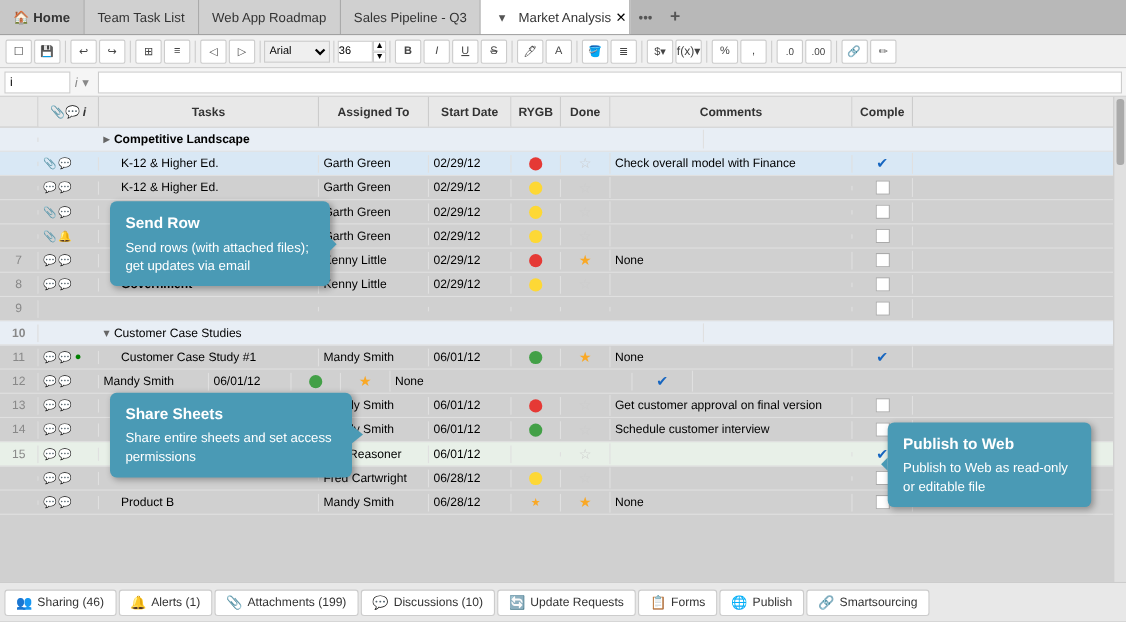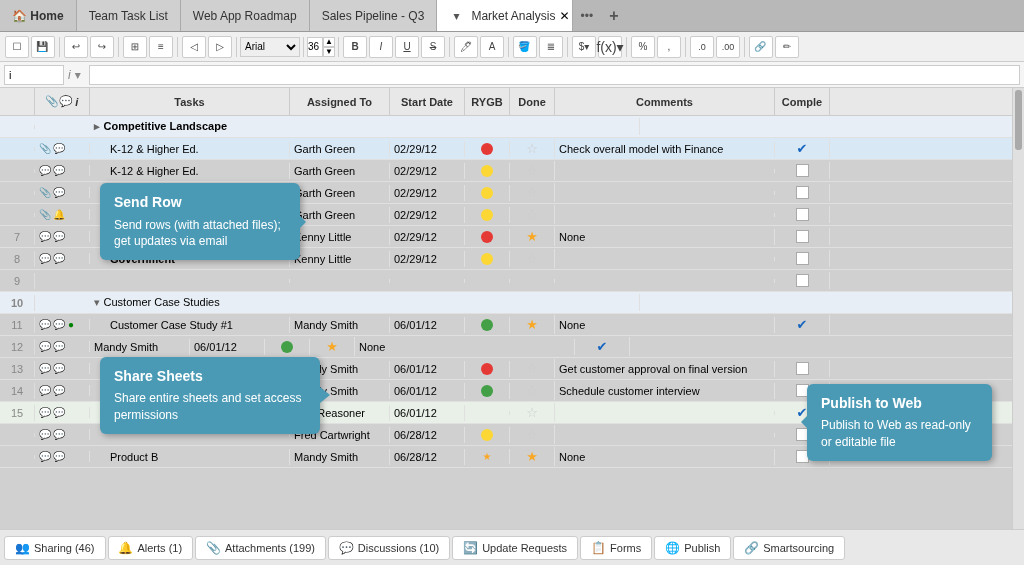--- a/index.html
+++ b/index.html
@@ -44,21 +44,21 @@
     .formula-input {
       flex: 1; height: 20px; border: 1px solid #ccc; background: #fff;
       font-size: 11px; padding: 0 4px; margin-left: 4px;
     }
 
     
     .main { display: flex; height: calc(565px - 32px - 30px - 26px - 36px); }
     .font-select {
       width: 60px; height: 20px; font-size: 10px; border: 1px solid #ccc;
     }
-    .font-size { width: 16px; height: 20px; font-size: 10px; border: 1px solid #ccc; }
+    .font-size { width: 32px; height: 20px; font-size: 10px; border: 1px solid #ccc; }
     .stepper { width: 12px; height: 10px; border: 1px solid #ccc; background: #fff; cursor: pointer; font-size: 8px; display: flex; align-items: center; justify-content: center; }
 
     
     .spreadsheet-area { flex: 1; overflow: hidden; display: flex; flex-direction: column; position: relative; }
 
     
     .col-headers {
       display: flex; background: #e8e8e8; border-bottom: 1px solid #ccc;
       min-height: 28px;
     }
@@ -205,21 +205,21 @@
   <div class="toolbar-btn" style="text-decoration:underline;">U</div>
   <div class="toolbar-btn" style="text-decoration:line-through;">S</div>
   <div class="toolbar-separator"></div>
   <div class="toolbar-btn">🖊</div>
   <div class="toolbar-btn">A</div>
   <div class="toolbar-separator"></div>
   <div class="toolbar-btn">🪣</div>
   <div class="toolbar-btn">≣</div>
   <div class="toolbar-separator"></div>
   <div class="toolbar-btn">$▾</div>
-  <div class="toolbar-btn" style="font-size:14px;">f(x)▾</div>
+  <div class="toolbar-btn" style="font-size:11px;">f(x)▾</div>
   <div class="toolbar-separator"></div>
   <div class="toolbar-btn">%</div>
   <div class="toolbar-btn">,</div>
   <div class="toolbar-separator"></div>
   <div class="toolbar-btn" style="font-size:9px;">.0</div>
   <div class="toolbar-btn" style="font-size:9px;">.00</div>
   <div class="toolbar-separator"></div>
   <div class="toolbar-btn">🔗</div>
   <div class="toolbar-btn">✏</div>
 </div>

